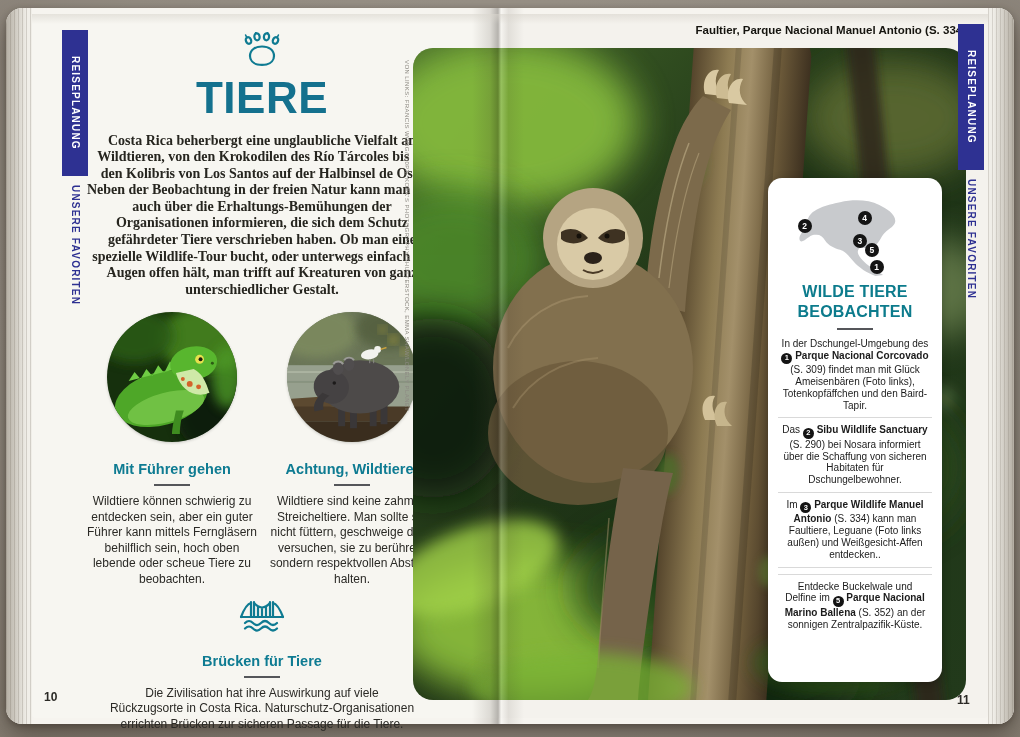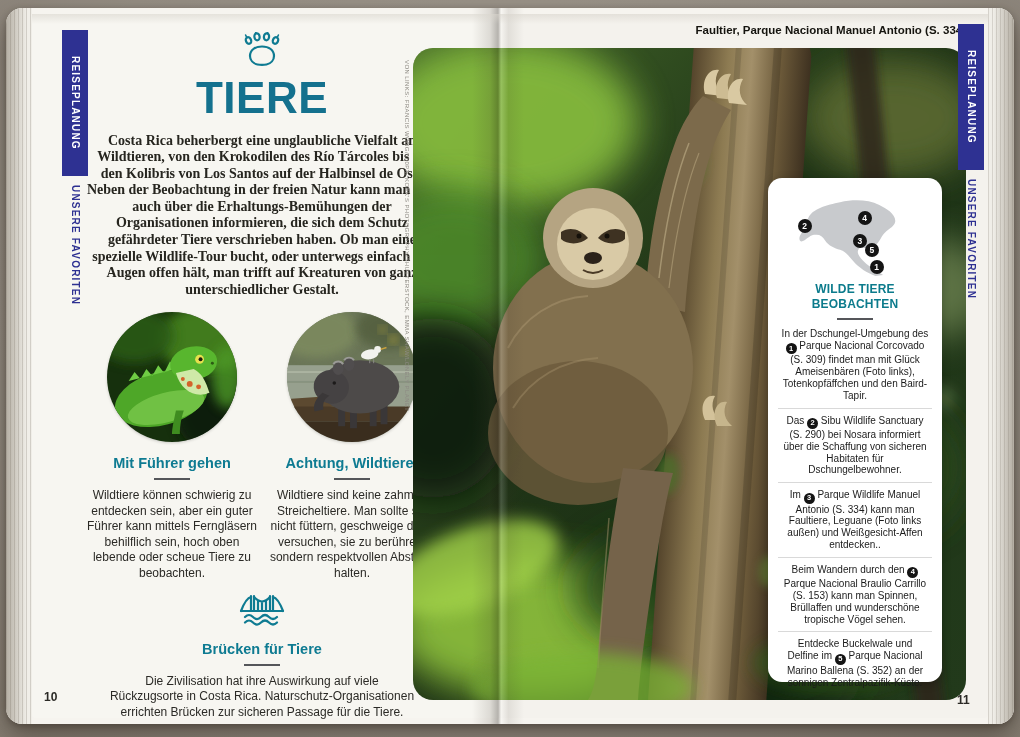--- a/index.html
+++ b/index.html
@@ -36,44 +36,44 @@
   .vtab.lft{left:30px;} .vtab.rgt{left:952px;}
   
   .lp-content{position:absolute;left:52px;top:18px;width:356px;text-align:center;color:#23221d;}
   .pawwrap{height:42px;}
   .title{margin-top:4px;font-size:44px;line-height:.93;font-weight:bold;letter-spacing:.5px;color:#14718e;}
   .intro{margin:14px auto 0;width:352px;font-family:"Liberation Serif",serif;font-weight:bold;
          font-size:14px;line-height:1.18;color:#26251f;}
   .circles-cols{margin-top:14px;display:flex;gap:8px;justify-content:center;}
   .col{width:172px;}
   .circle{width:130px;height:130px;border-radius:50%;overflow:hidden;margin:0 auto;box-shadow:0 1px 3px rgba(0,0,0,.18);}
-  .colhead{margin-top:13px;font-size:14.5px;font-weight:bold;color:#0e7b92;}
+  .colhead{margin-top:19px;font-size:14.5px;font-weight:bold;color:#0e7b92;}
   .hr-dash{width:36px;height:2px;background:#55565a;margin:7px auto 8px;}
   .smalltxt{font-size:12px;line-height:1.3;color:#2b2a26;}
   .bridgewrap{margin-top:8px;height:38px;}
   .bridgetxt{width:310px;margin:0 auto;}
   .pagenum{position:absolute;font-size:12px;font-weight:bold;color:#2b2a26;z-index:7;}
   .pagenum.p10{left:38px;top:682px;}
   .pagenum.p11{left:951px;top:685px;}
   
   .photo{position:absolute;left:407px;top:40px;width:553px;height:652px;border-radius:20px;overflow:hidden;z-index:2;}
   .photo svg{display:block;}
   .caption{position:absolute;top:16px;right:48px;font-size:11.5px;font-weight:bold;color:#15140f;z-index:3;}
   .credit{position:absolute;left:398px;top:52px;z-index:3;}
   .credit span{writing-mode:vertical-rl;font-size:6px;letter-spacing:.4px;color:#8d8a83;white-space:nowrap;}
   
   .card{position:absolute;left:762px;top:170px;width:174px;height:504px;background:#ffffff;border-radius:14px;
         z-index:4;box-shadow:0 2px 8px rgba(0,0,0,.25);padding:10px 13px;box-sizing:border-box;text-align:center;}
   .mapbox{position:relative;width:120px;height:86px;margin:2px auto 6px;}
   .map-marker{position:absolute;width:14px;height:14px;border-radius:50%;background:#141414;color:#fff;
         font-size:8.5px;font-weight:bold;display:flex;align-items:center;justify-content:center;transform:translate(-50%,-50%);}
-  .cardhead{font-size:12px;font-weight:bold;color:#0c7b8c;line-height:1.22;letter-spacing:.2px;}
+  .cardhead{font-size:16px;font-weight:bold;color:#0c7b8c;line-height:1.22;letter-spacing:.2px;}
   .card .hr-dash{margin:7px auto 8px;}
   .card-para{font-size:10px;line-height:1.18;color:#1b1b1b;}
-  .card-para .bold{font-weight:normal;margin-top:24px;}
+  .card-para .bold{font-weight:bold;margin-top:24px;}
   .badge{display:inline-flex;width:11px;height:11px;border-radius:50%;background:#141414;color:#fff;
          font-size:7.5px;font-weight:bold;align-items:center;justify-content:center;vertical-align:-1.5px;}
   .card-divider{height:1px;background:#d9d9d9;margin:6px -3px;}
   .icon-teal{stroke:#0f7b92;fill:none;stroke-width:2.2;stroke-linecap:round;stroke-linejoin:round;}
 </style>
 </head>
 <body>
 
 <div class="book">
   <div class="stack left"></div>
@@ -305,21 +305,20 @@
       <div>BEOBACHTEN</div>
     </div>
     <div class="hr-dash"></div>
     <div id="card-paras">
         <div class="card-para">In der Dschungel-Umgebung des <span class="badge">1</span><span class="bold"> Parque Nacional Corcovado</span> (S. 309) findet man mit Glück Ameisenbären (Foto links), Totenkopfäffchen und den Baird-Tapir.</div>
         <div class="card-divider"></div>
         <div class="card-para">Das <span class="badge">2</span><span class="bold"> Sibu Wildlife Sanctuary</span> (S. 290) bei Nosara informiert über die Schaffung von sicheren Habitaten für Dschungelbewohner.</div>
         <div class="card-divider"></div>
         <div class="card-para">Im <span class="badge">3</span><span class="bold"> Parque Wildlife Manuel Antonio</span> (S. 334) kann man Faultiere, Leguane (Foto links außen) und Weißgesicht-Affen entdecken..</div>
         <div class="card-divider"></div>
-        <div class="card-para">Beim Wandern durch den <span class="badge">4</span><span class="bold"> Parque Nacional Braulio Carrillo</span> (S. 153) kann man Spinnen, Brüllaffen und wunderschöne tropische Vögel sehen.</div>
         <div class="card-divider"></div>
         <div class="card-para">Entdecke Buckelwale und Delfine im <span class="badge">5</span><span class="bold"> Parque Nacional Marino Ballena</span> (S. 352) an der sonnigen Zentralpazifik-Küste.</div>
       </div>
   </div>
 
   <div class="gutter"></div>
   <div class="page-top-shade"></div>
 
   <div class="vtab blue rgt">
       <span>REISEPLANUNG</span>

